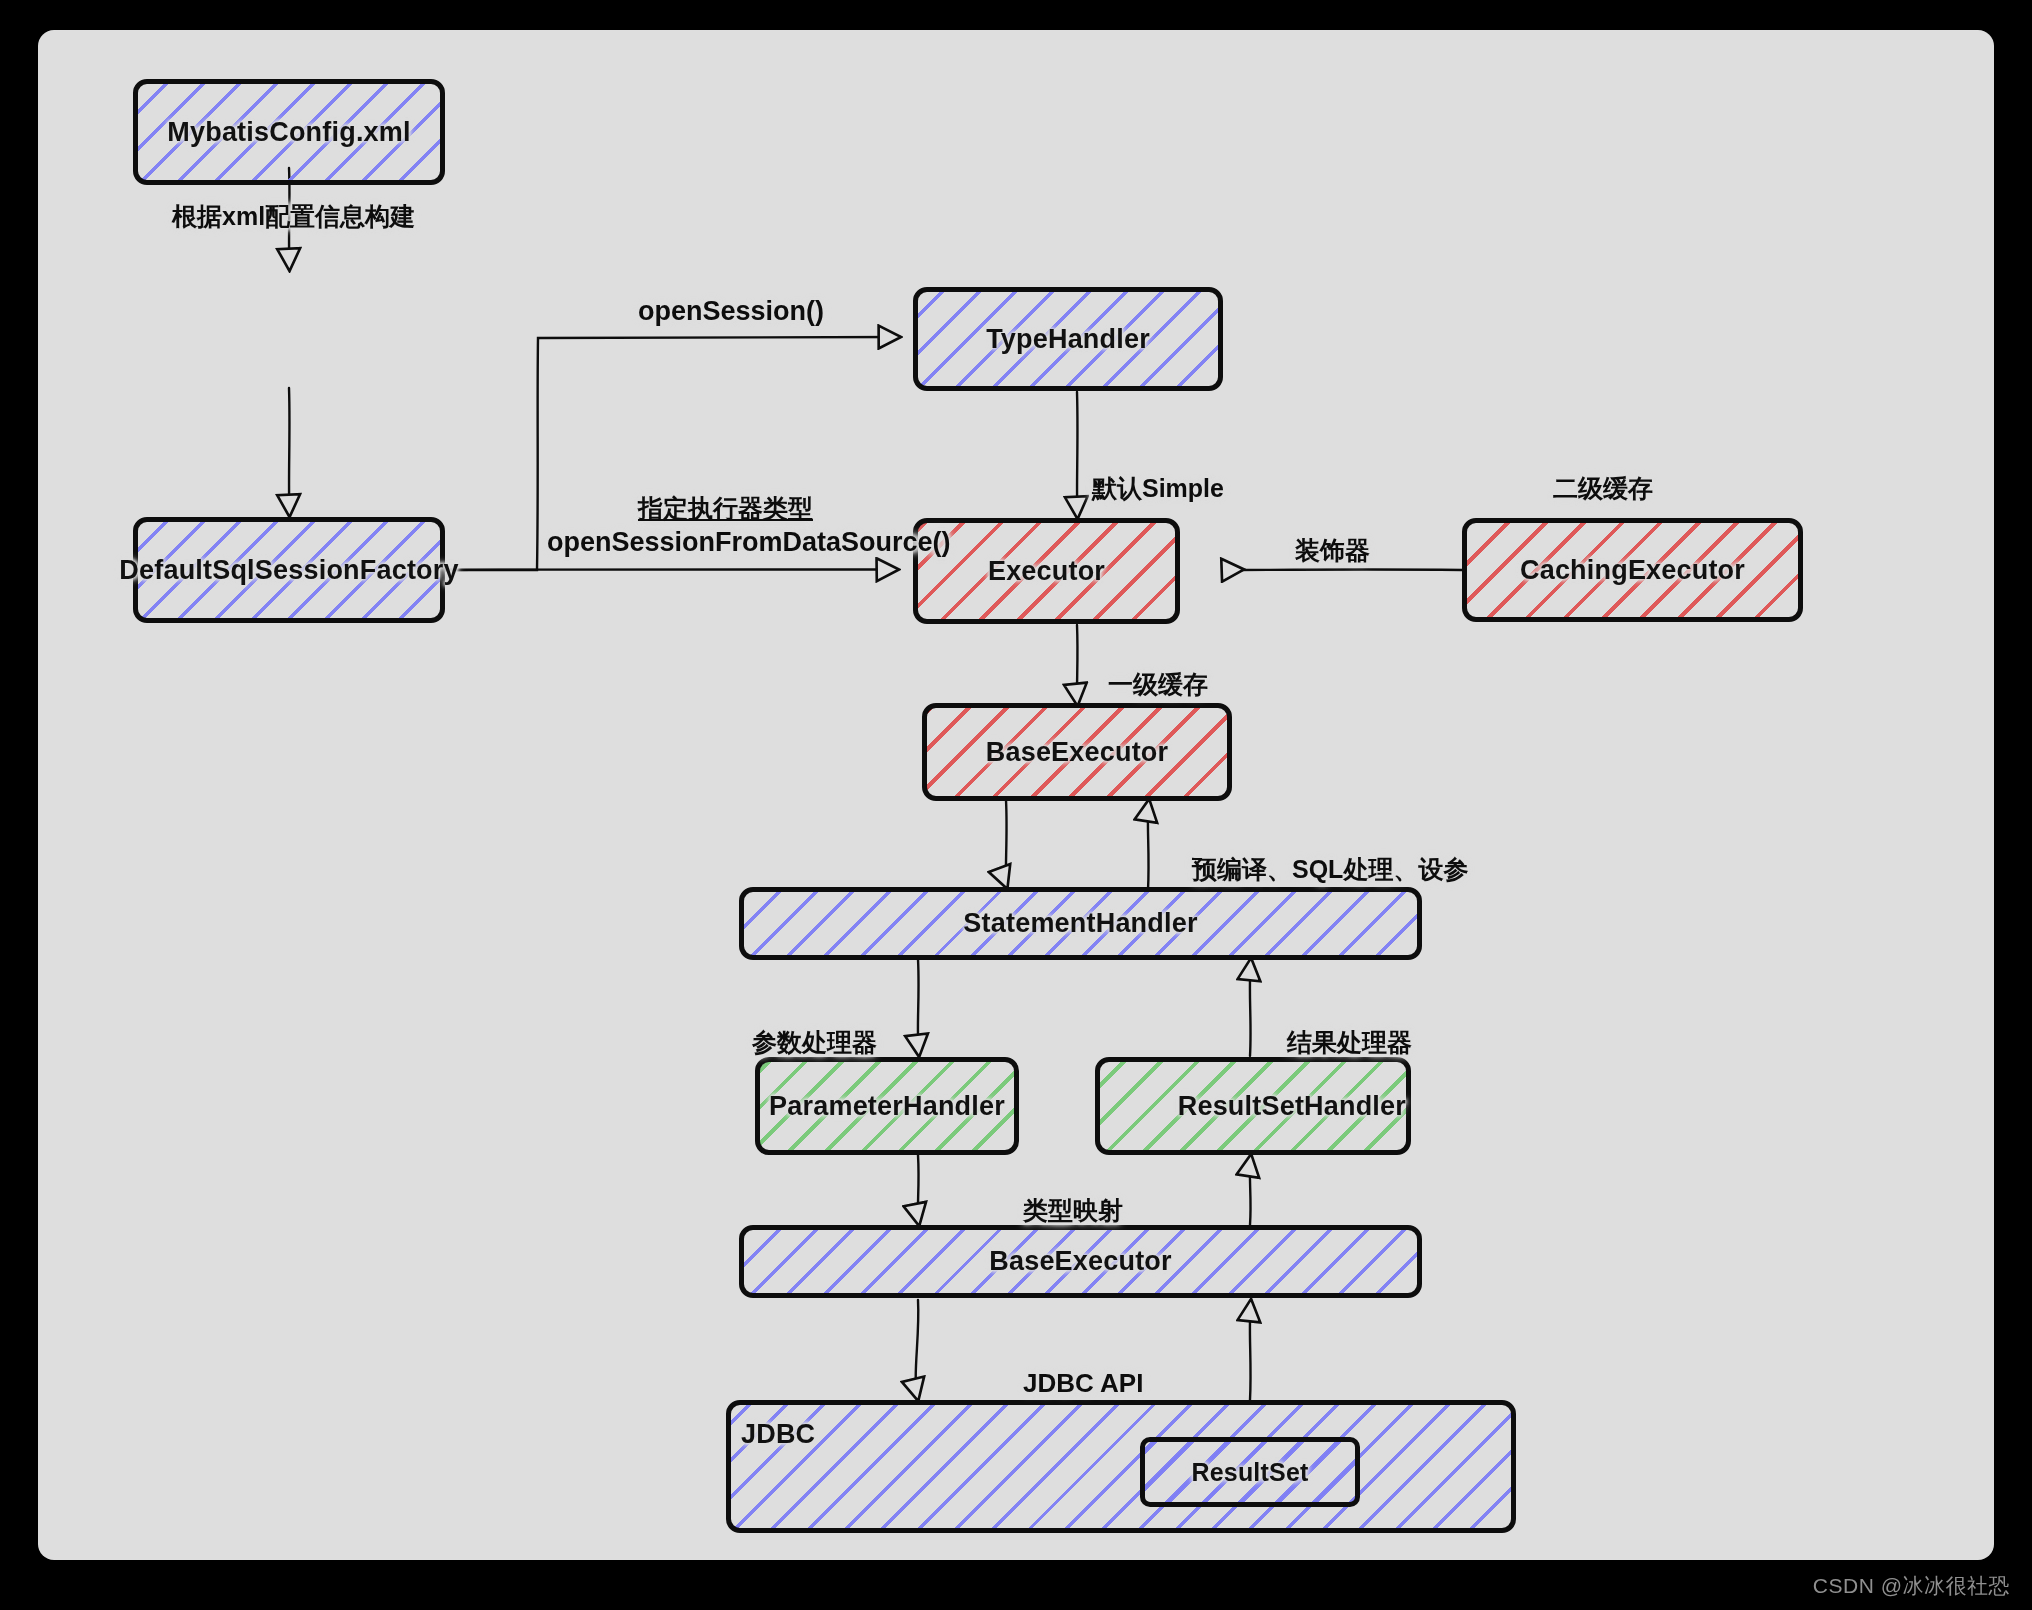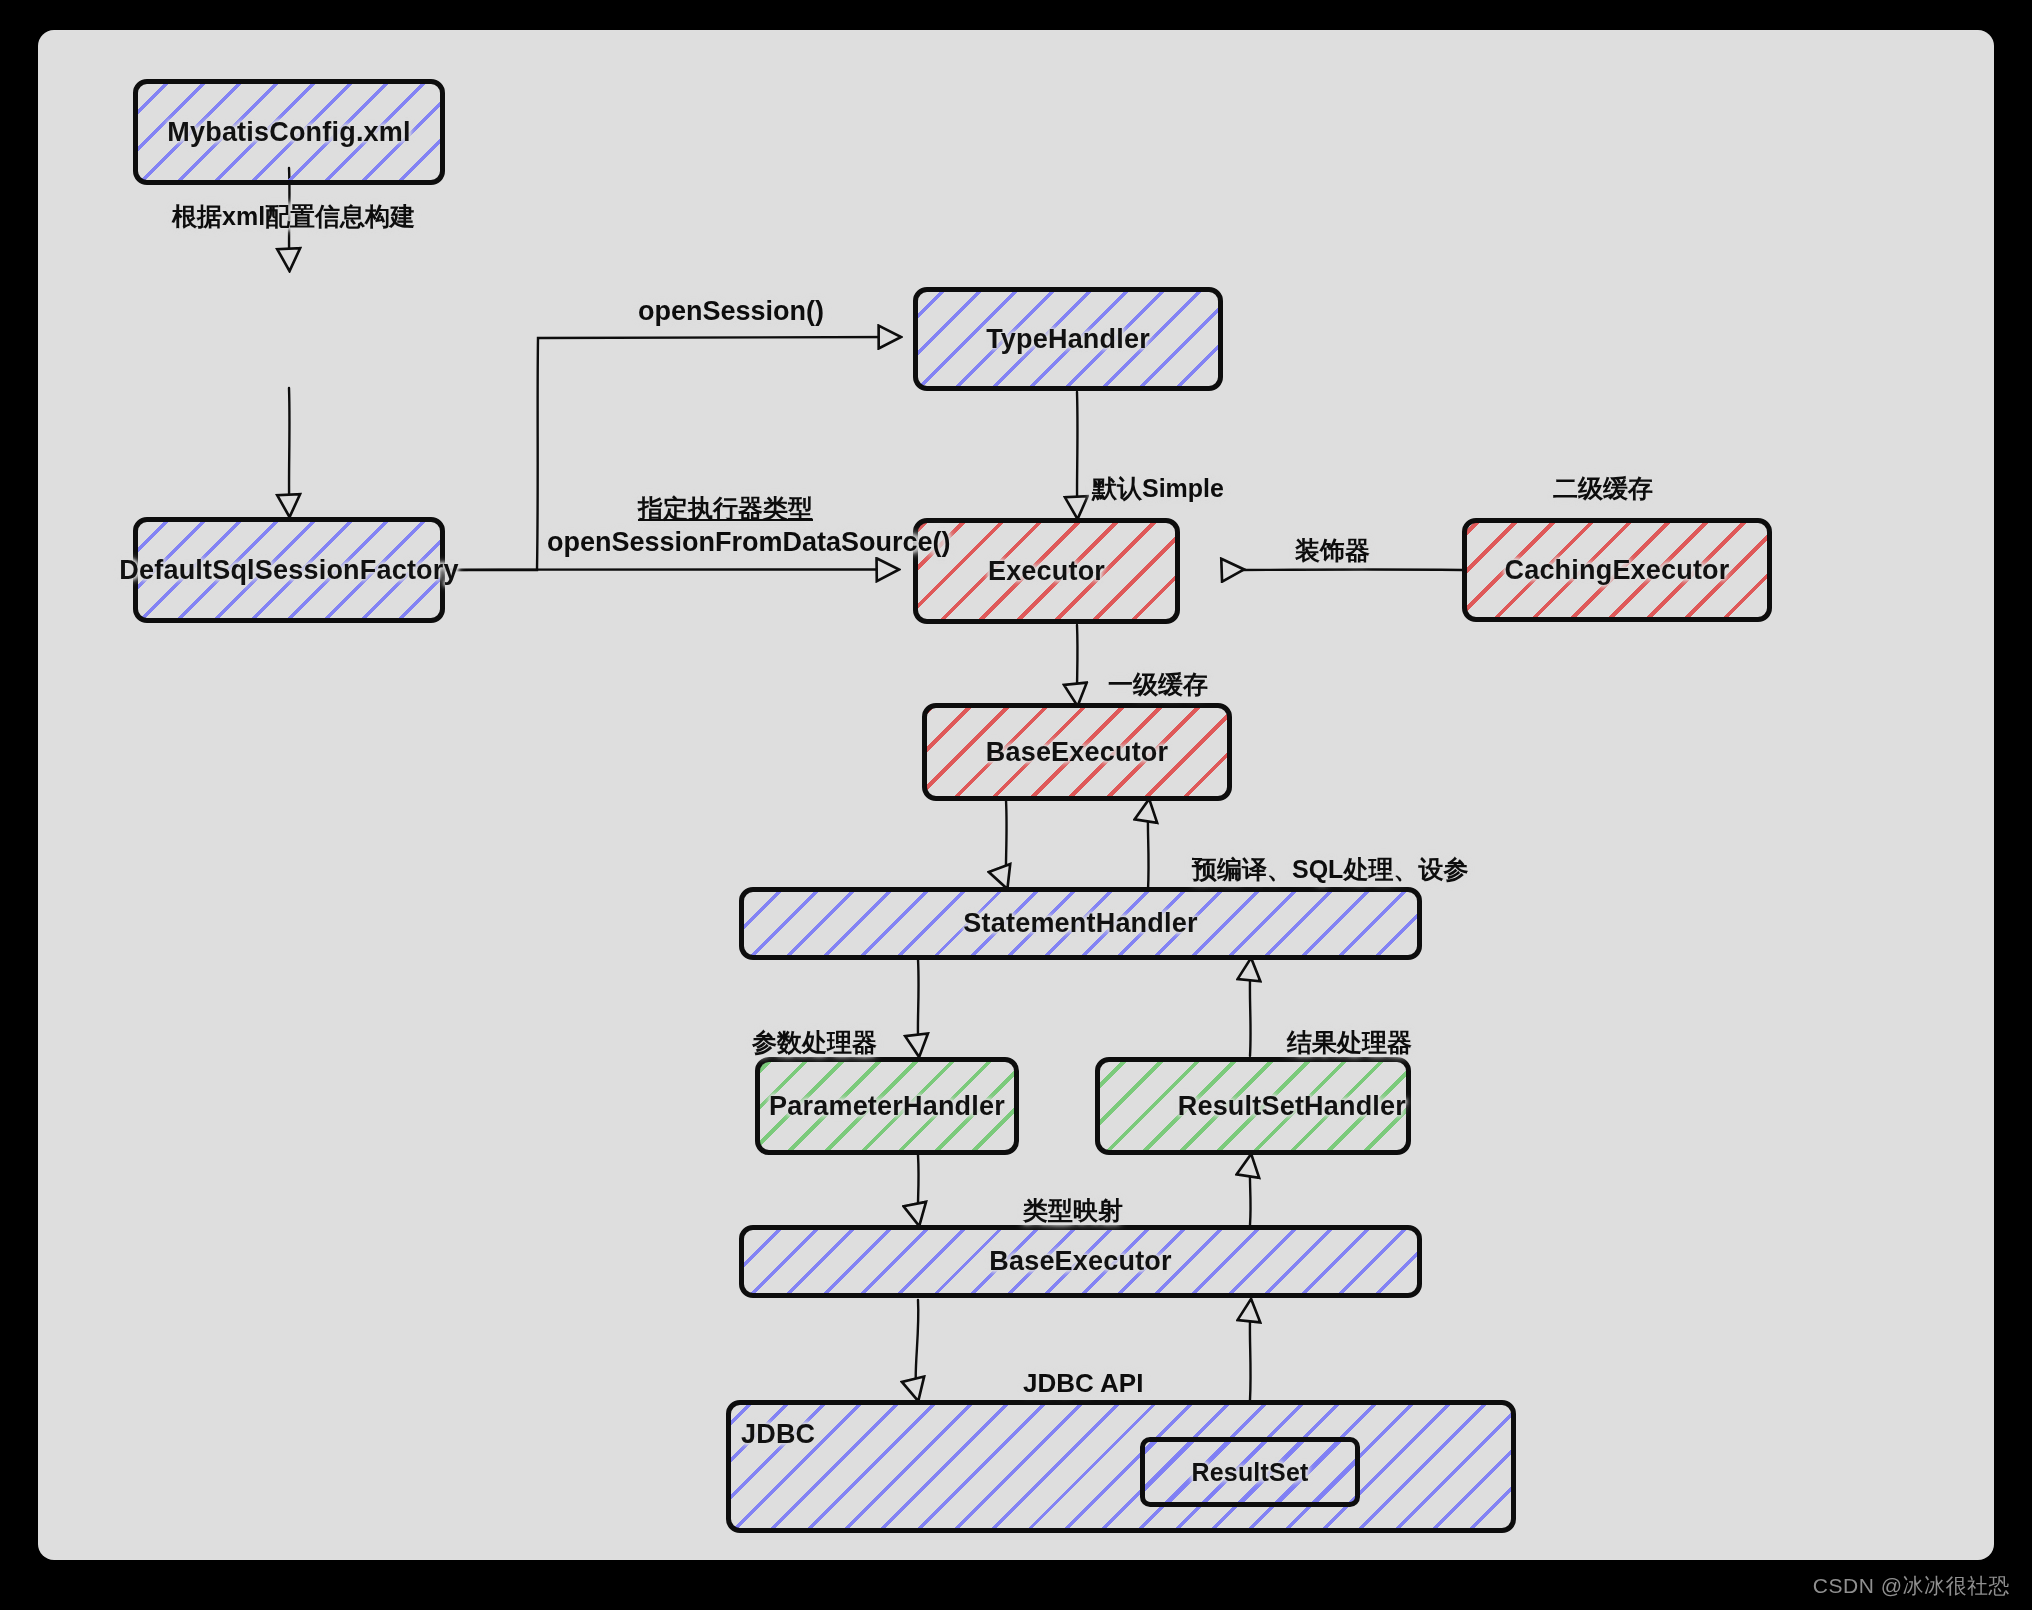--- a/index.html
+++ b/index.html
@@ -166,21 +166,21 @@
   </div>
 
   <div class="node fill-blue" style="left:913px; top:287px; width:310px; height:104px; font-size:27px;">
     <span class="label">TypeHandler</span>
   </div>
 
   <div class="node fill-red" style="left:913px; top:518px; width:267px; height:106px; font-size:27px;">
     <span class="label">Executor</span>
   </div>
 
-  <div class="node fill-red" style="left:1462px; top:518px; width:310px; height:104px; font-size:27px;">
+  <div class="node fill-red" style="left:1462px; top:518px; width:341px; height:104px; font-size:27px;">
     <span class="label">CachingExecutor</span>
   </div>
 
   <div class="node fill-red" style="left:922px; top:703px; width:310px; height:98px; font-size:27px;">
     <span class="label">BaseExecutor</span>
   </div>
 
   <div class="node fill-blue" style="left:739px; top:887px; width:683px; height:73px; font-size:27px;">
     <span class="label">StatementHandler</span>
   </div>

